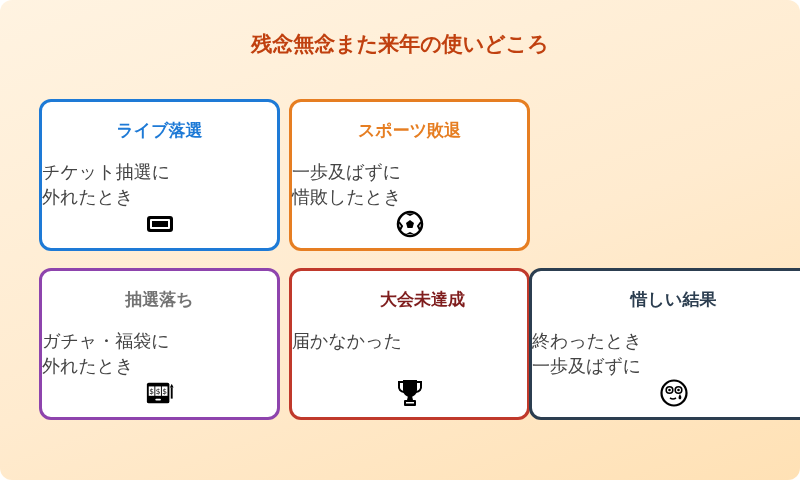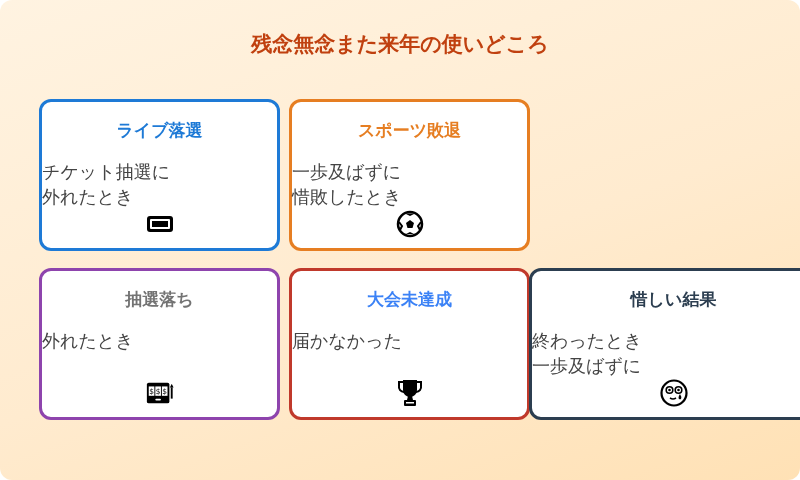--- a/index.html
+++ b/index.html
@@ -86,40 +86,41 @@
         <path d="M25 12 L22 16 L24 20" fill="none" stroke="#000" stroke-width="2"></path>
         <path d="M10 24 L14 22 L18 24" fill="#000"></path>
       </svg>
     </div>
   </div>
 
 
   <div class="card" style="left:39px; top:268px; border-color:#8e44ad;">
     <div class="card-title" style="color:#737373;">抽選落ち</div>
     <div class="card-desc">
+      <span>ガチャ・福袋に</span>
       <span>外れたとき</span>
     </div>
     <div class="card-icon">
       <svg width="32" height="28" viewBox="0 0 32 28">
         <rect x="2" y="3" width="24" height="22" rx="2" fill="#000"></rect>
         <rect x="4" y="7" width="6" height="10" fill="#fff"></rect>
         <rect x="11" y="7" width="6" height="10" fill="#fff"></rect>
         <rect x="18" y="7" width="6" height="10" fill="#fff"></rect>
         <text x="7" y="15.5" font-size="8" font-family="DejaVu Sans, sans-serif" text-anchor="middle" fill="#000">$</text>
         <text x="14" y="15.5" font-size="8" font-family="DejaVu Sans, sans-serif" text-anchor="middle" fill="#000">$</text>
         <text x="21" y="15.5" font-size="8" font-family="DejaVu Sans, sans-serif" text-anchor="middle" fill="#000">$</text>
         <rect x="11" y="20" width="6" height="2" rx="1" fill="#fff"></rect>
         <rect x="27.5" y="8" width="2" height="12" fill="#000"></rect>
         <polygon points="28.5,4 26.5,8 30.5,8" fill="#000"></polygon>
       </svg>
     </div>
   </div>
 
   <div class="card" style="left:289px; top:268px; border-color:#c0392b;">
-    <div class="card-title" style="color:#3b82f6;">大会未達成</div>
+    <div class="card-title" style="color:#7f1d1d;padding-left:13px;">大会未達成</div>
     <div class="card-desc">
       <span>届かなかった</span>
     </div>
     <div class="card-icon">
       <svg width="26" height="30" viewBox="0 0 26 30">
         <path d="M6 2 H20 V12 A7 7 0 0 1 6 12 Z" fill="#000"></path>
         <path d="M6 4 H2 V8 A5 5 0 0 0 7 14" fill="none" stroke="#000" stroke-width="2"></path>
         <path d="M20 4 H24 V8 A5 5 0 0 1 19 14" fill="none" stroke="#000" stroke-width="2"></path>
         <path d="M11 18 H15 L16 22 H10 Z" fill="#000"></path>
         <rect x="7" y="22" width="12" height="6" rx="1" fill="#000"></rect>

